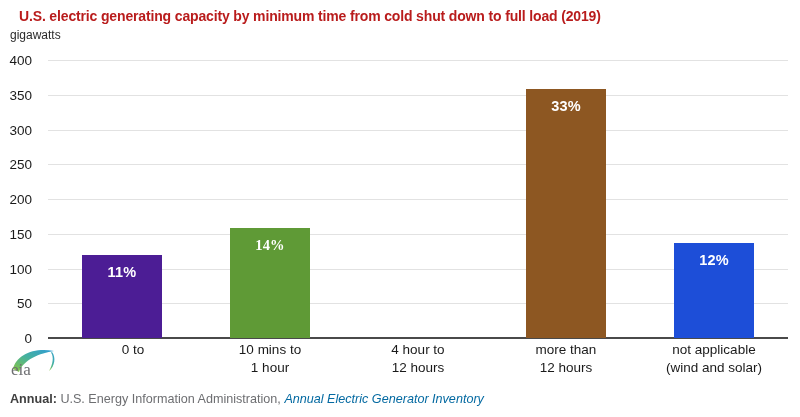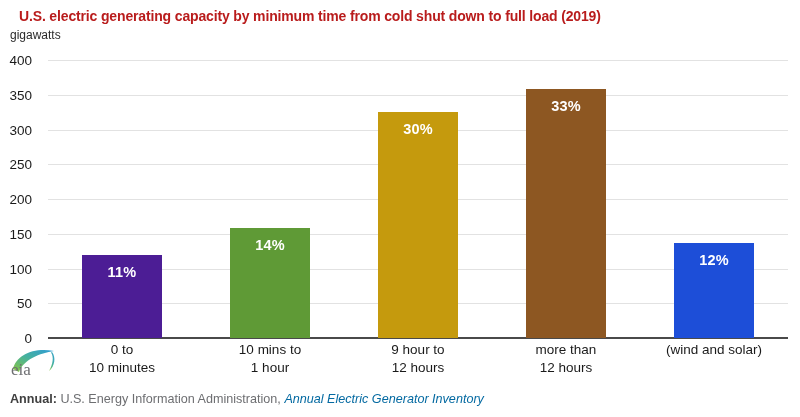--- a/index.html
+++ b/index.html
@@ -182,60 +182,55 @@
         <div class="gridline" style="top: 0px;"></div>
         <div class="ytick-label" style="top: 0px;">400</div>
       </div>
     <div class="bars" id="bars">
         <div class="bar-group" style="left: 34px; width: 80px; height: 83.4px;">
           <div class="bar" style="height: 83.4px; background: #4c1d95;">
             <div class="bar-value-label">11%</div>
           </div>
         </div>
         <div class="bar-group" style="left: 182px; width: 80px; height: 109.81px;">
-          <div class="bar" style="height: 117px; background: rgb(95, 154, 54);">
+          <div class="bar" style="height: 117px; background: rgb(95, 154, 54); font-family: Liberation Serif, serif;">
             <div class="bar-value-label">14%</div>
-          </div>
-        </div>
-        <div class="bar-group" style="left: 330px; width: 80px; height: 225.875px;">
-          <div class="bar" style="height: 225.875px; background: rgb(197, 154, 13);">
-            <div class="bar-value-label">30%</div>
           </div>
         </div>
         <div class="bar-group" style="left: 478px; width: 80px; height: 248.81px;">
           <div class="bar" style="height: 248.81px; background: rgb(141, 87, 34);">
             <div class="bar-value-label">33%</div>
           </div>
         </div>
         <div class="bar-group" style="left: 626px; width: 80px; height: 95.215px;">
           <div class="bar" style="height: 95.215px; background: #1d4ed8;">
             <div class="bar-value-label">12%</div>
           </div>
         </div>
       </div>
   </div>
 
   <div class="xlabels" id="xlabels">
-      <div class="xlabel" style="left: 0px; width: 148px;">
+      <div class="xlabel" style="left: 11px; width: 148px;">
         <div>0 to</div>
-        <div>10 minutes</div>
       </div>
       <div class="xlabel" style="left: 148px; width: 148px;">
         <div>10 mins to</div>
         <div>1 hour</div>
       </div>
       <div class="xlabel" style="left: 296px; width: 148px;">
-        <div>9 hour to</div>
+        <div>4 hour to</div>
         <div>12 hours</div>
       </div>
       <div class="xlabel" style="left: 444px; width: 148px;">
         <div>more than</div>
         <div>12 hours</div>
       </div>
       <div class="xlabel" style="left: 592px; width: 148px;">
+        <div>not applicable</div>
         <div>(wind and solar)</div>
       </div>
     </div>
 
   <div class="eia-logo">
     <svg viewBox="0 0 104 68" width="52" height="34" aria-hidden="true">
       <defs>
         <linearGradient id="swoosh" x1="0" y1="1" x2="1" y2="0">
           <stop offset="0%" stop-color="#8cc63f"></stop>
           <stop offset="50%" stop-color="#46b29c"></stop>

